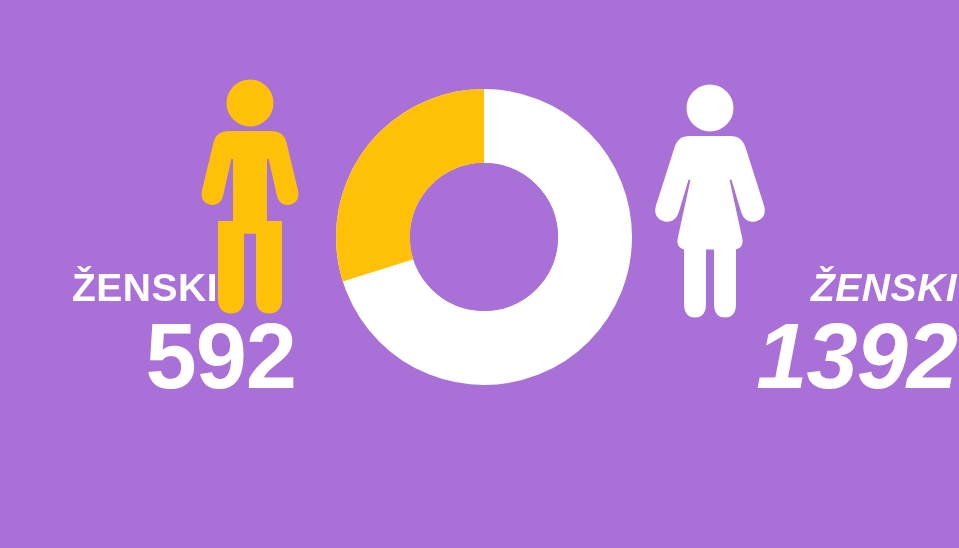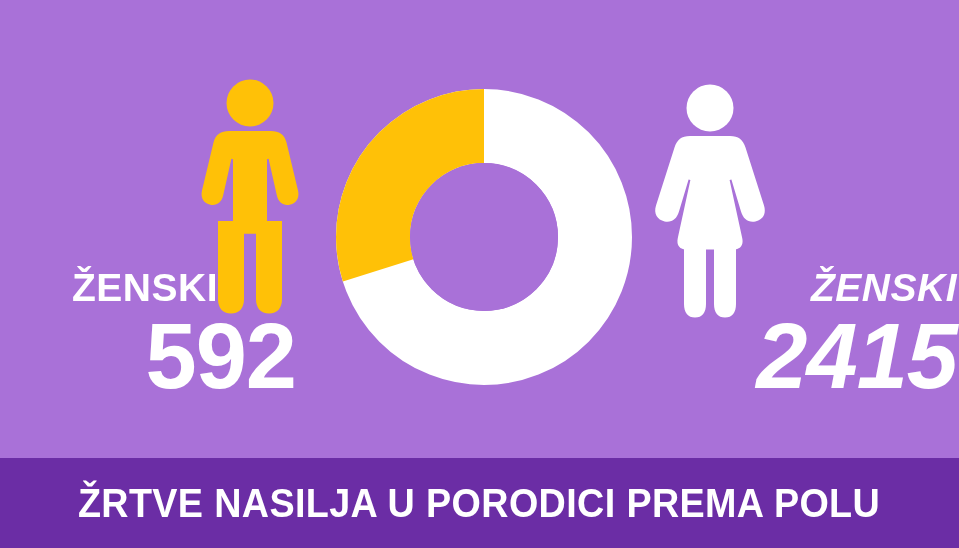--- a/index.html
+++ b/index.html
@@ -228,20 +228,17 @@
     </g>
   </svg>
 
   <div class="side-block side-left">
     <span class="gender-label">ŽENSKI</span>
     <span class="gender-count">592</span>
   </div>
 
   <div class="side-block side-right">
     <span class="gender-label">ŽENSKI</span>
-    <span class="gender-count">2415</span>
+    <span class="gender-count">1392</span>
   </div>
 
-  <div class="banner">
-    <div class="banner-title">ŽRTVE NASILJA U PORODICI PREMA POLU</div>
-  </div>
 
 </div>
 
 </body></html>

